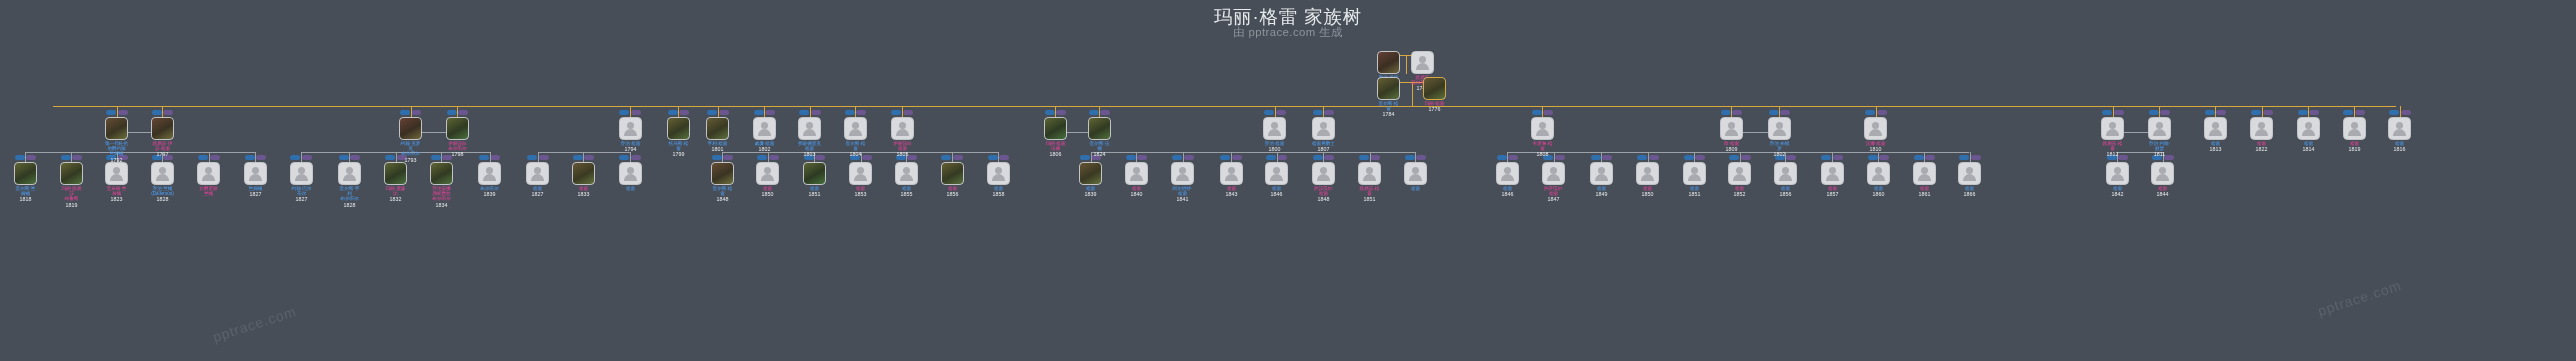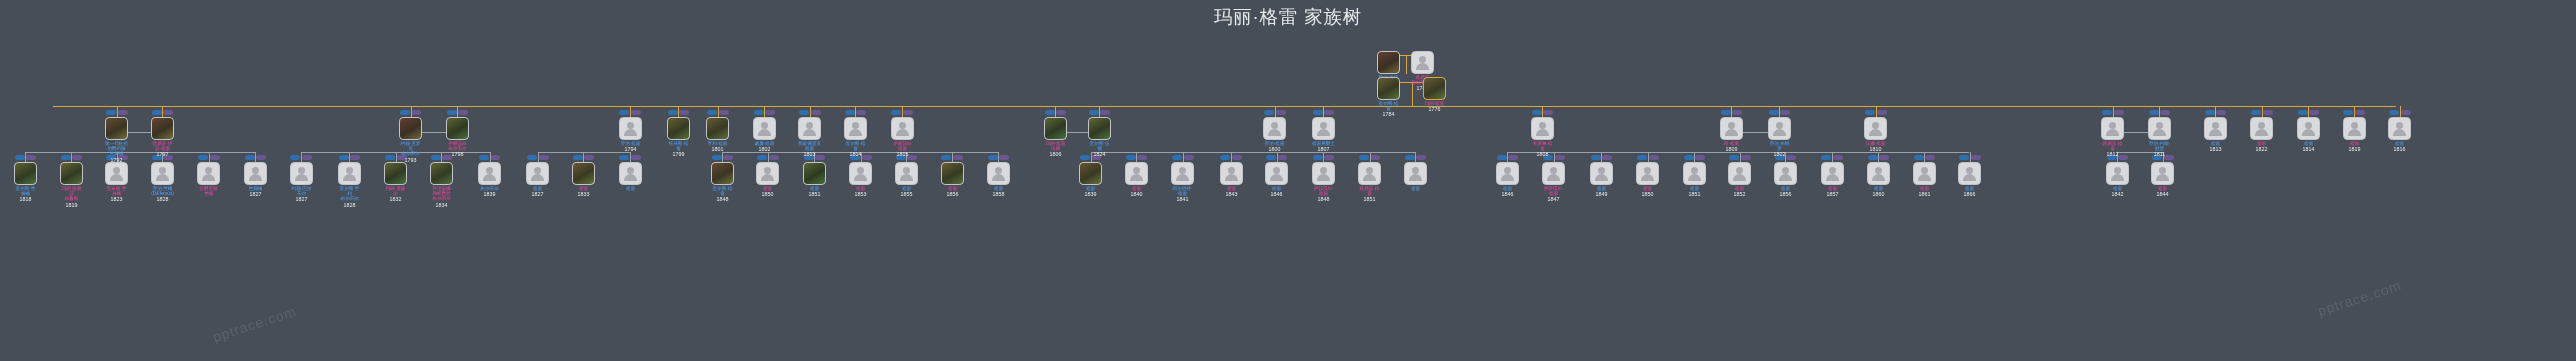--- a/index.html
+++ b/index.html
@@ -64,20 +64,21 @@
 
   .wm { position:absolute; color:#5b626b; font-size:14px;
         transform:rotate(-18deg); letter-spacing:0.9px; }
 </style>
 </head>
 <body>
 
 <div id="stage">
 
   <div class="title">玛丽·格雷 家族树</div>
+  <div class="subtitle">由 pptrace.com 生成</div>
 
   <div class="wm" style="left:211px;top:316px;">pptrace.com</div>
   <div class="wm" style="left:2316px;top:290px;">pptrace.com</div>
 
   <div id="lines">
       <div class="chip b" style="left: 106px; top: 110px;"></div>
       <div class="chip p" style="left: 118px; top: 110px;"></div>
       <div class="chip b" style="left: 152px; top: 110px;"></div>
       <div class="chip p" style="left: 163px; top: 110px;"></div>
       <div class="chip b" style="left: 400px; top: 110px;"></div>

